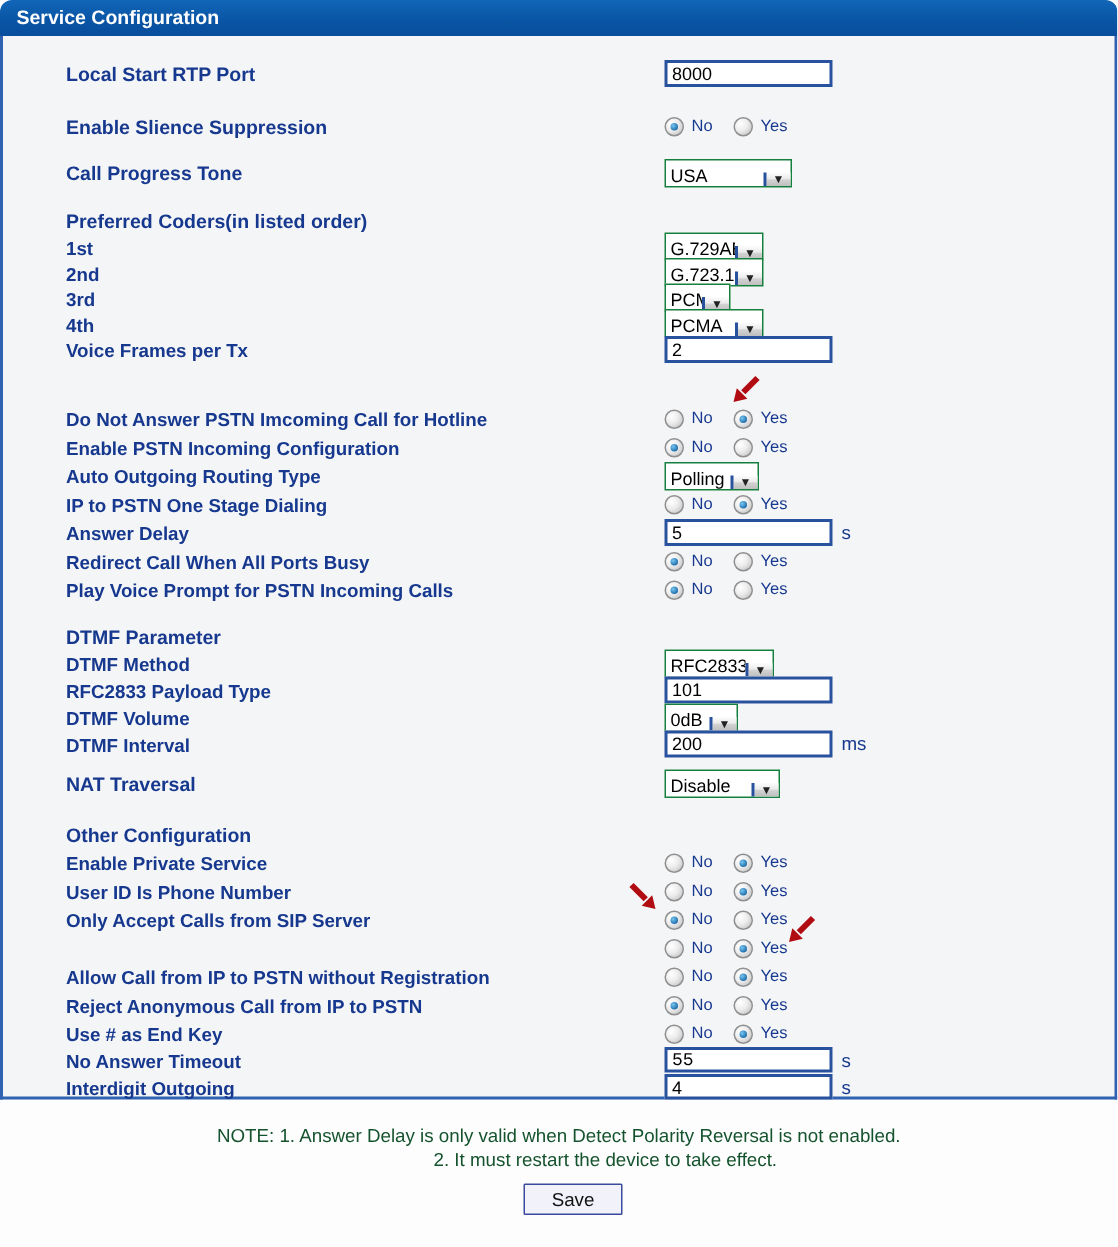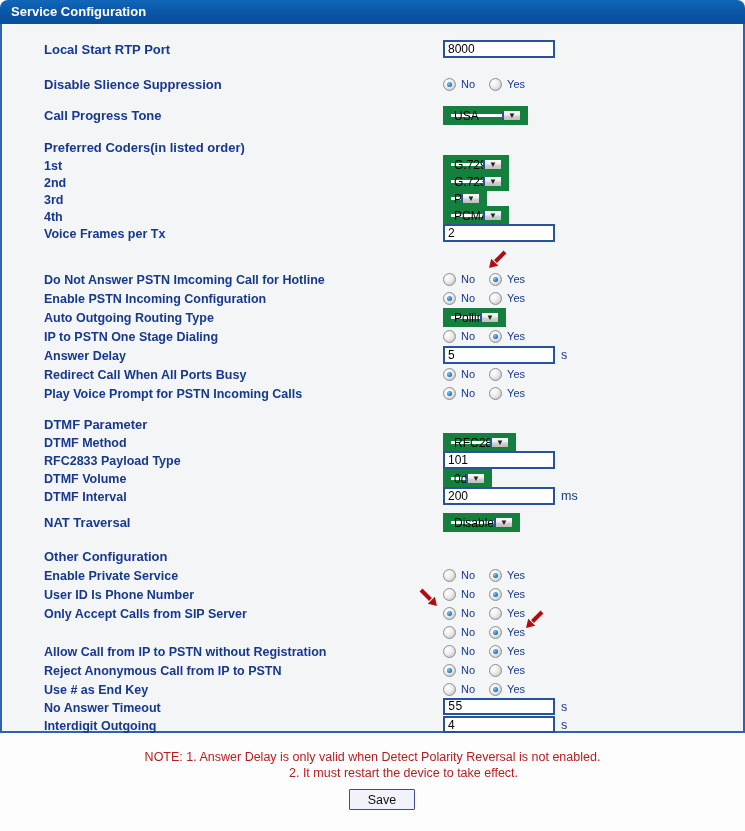--- a/index.html
+++ b/index.html
@@ -23,39 +23,39 @@
   .b{font-weight:bold;font-size:13px;}
   .ctl{position:absolute;left:399px;top:0;display:flex;align-items:center;gap:6px;}
 
   
   .ti{width:112px;height:18px;box-sizing:border-box;border:2px solid #28519e;
       background:#fff;color:#000;font:12px "Liberation Sans",sans-serif;
       padding:0 3px;outline:none;}
   .unit{color:#16388e;font-size:12.5px;}
 
   
-  .combo{display:inline-flex;box-sizing:border-box;border:8px solid #15803d;
-         background:#fff;height:19px;align-items:center;cursor:default;}
+  .combo{display:inline-flex;box-sizing:border-box;border:1px solid #15803d;
+         background:#fff;height:19px;align-items:flex-end;cursor:default;}
   .ctext{flex:1;font-size:12px;color:#000;padding:1px 2px 0 3px;
          white-space:nowrap;overflow:hidden;}
   .cbtn{width:16px;border-left:2px solid #28519e;
         background:linear-gradient(#fdfdfd,#ebebeb 45%,#d2d2d2 55%,#bfbfbf);
         color:#222;font-size:8px;display:flex;align-items:center;justify-content:center;}
 
   
   .rg{gap:5px;}
   .radio{width:13px;height:13px;border-radius:50%;box-sizing:border-box;
     border:1px solid #8f8f8f;position:relative;display:inline-block;
     background:radial-gradient(circle at 32% 32%,#ffffff,#ececec 45%,#cdcdcd 78%,#adadad);}
   .radio.on::after{content:"";position:absolute;left:3px;top:3px;width:5px;height:5px;
     border-radius:50%;background:radial-gradient(circle at 35% 35%,#79c6f2,#1464a4 80%);}
   .rlbl{font-size:11px;color:#16388e;margin-right:9px;line-height:19px;}
 
   
-  .note{position:absolute;left:0;top:750px;width:745px;color:#b91c1c;
+  .note{position:absolute;left:0;top:750px;width:745px;color:#14532d;
         font-size:12.5px;}
   .note .l1{text-align:center;}
   .note .l2{padding-left:289px;margin-top:2px;}
   .save{position:absolute;left:349px;top:789px;width:66px;height:21px;
         box-sizing:border-box;border:1.5px solid #3a4a9e;background:#f2f2fa;
         color:#111;font:12.5px "Liberation Sans",sans-serif;border-radius:1px;
         text-align:center;line-height:18px;cursor:pointer;}
 
   .arrow{position:absolute;width:22px;height:22px;}
 </style>
@@ -71,21 +71,21 @@
   <div class="panel">
 
     <div class="row" style="top:16px">
       <span class="lbl b">Local Start RTP Port</span>
       <span class="ctl">
           <input class="ti" value="8000" style="">
         </span>
     </div>
 
     <div class="row" style="top:51px">
-      <span class="lbl b">Disable Slience Suppression</span>
+      <span class="lbl b">Enable Slience Suppression</span>
       <span class="ctl rg">
         <span class="radio on"></span>
           <span class="rlbl">No</span>
         <span class="radio"></span>
           <span class="rlbl">Yes</span>
       </span>
     </div>
 
     <div class="row" style="top:82px">
       <span class="lbl b">Call Progress Tone</span>

